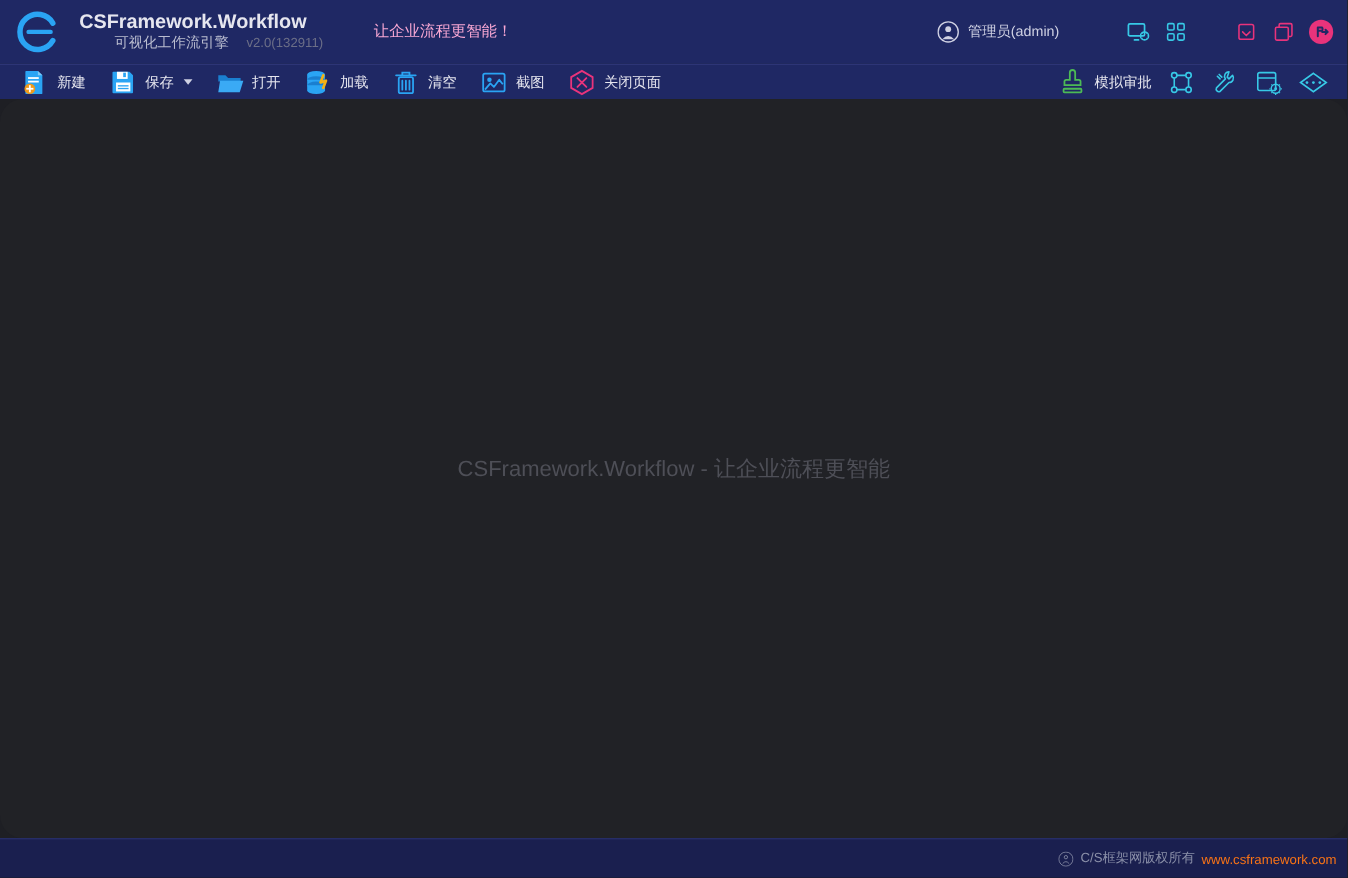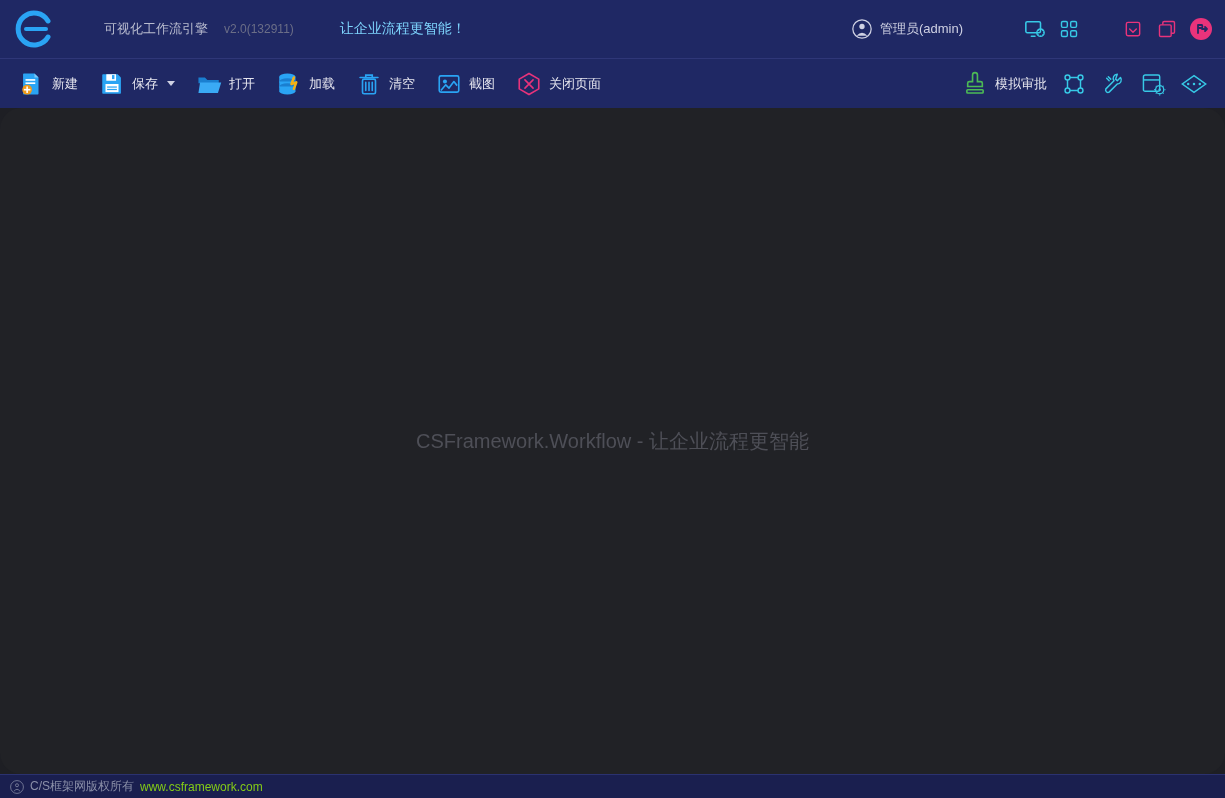--- a/index.html
+++ b/index.html
@@ -45,21 +45,21 @@
     }
     .app-subtitle {
       color: #b9bccf;
       font-size: 13px;
     }
     .app-version {
       color: #6b6e87;
       font-size: 12px;
     }
     .tagline {
-      color: #7dd3fc;
+      color: #f9a8d4;
       font-size: 14px;
       margin-left: 46px;
     }
     .spacer { flex: 1; }
     .user-info {
       display: flex;
       align-items: center;
       gap: 8px;
       color: #cfd1e3;
       font-size: 13px;
@@ -76,21 +76,21 @@
       height: 24px;
       display: flex;
       align-items: center;
       justify-content: center;
       cursor: pointer;
     }
     .win-sep { width: 20px; }
 
     
     .toolbar {
-      height: 50px;
+      height: 32px;
       background: #1f2864;
       border-top: 1px solid #2f3778;
       display: flex;
       align-items: center;
       padding: 0 10px;
       gap: 4px;
       flex-shrink: 0;
     }
     .tool-btn {
       display: flex;
@@ -140,46 +140,47 @@
       border-radius: 21px;
     }
     .watermark {
       color: #4e4f57;
       font-size: 20px;
       user-select: none;
     }
 
     
     .status-bar {
-      height: 24px;
+      height: 36px;
       background: #1a1f4f;
       border-top: 1px solid #2b326f;
       display: flex;
       align-items: center;
-      justify-content: flex-start;
+      justify-content: flex-end;
       padding: 0 10px;
       gap: 6px;
       font-size: 12px;
       flex-shrink: 0;
     }
     .copyright { color: #8a8fa8; }
-    .footer-link { color: #84cc16; text-decoration: none; }
+    .footer-link { color: #f97316; text-decoration: none; }
     .status-icon { width: 14px; height: 14px; }
   </style>
 </head>
 <body>
 
 <div class="title-bar">
   <div class="logo">
     <svg viewBox="0 0 40 40" width="40" height="40">
       <path d="M34 12 A16 16 0 1 0 34 28" fill="none" stroke="#2aa4f4" stroke-width="5" stroke-linecap="round"></path>
       <path d="M12 20 L32 20" stroke="#2aa4f4" stroke-width="4" stroke-linecap="round"></path>
     </svg>
   </div>
   <div class="title-info">
+    <div class="app-title">CSFramework.Workflow</div>
     <div class="subtitle-row">
       <span class="app-subtitle">可视化工作流引擎</span>
       <span class="app-version">v2.0(132911)</span>
     </div>
   </div>
   <div class="tagline">让企业流程更智能！</div>
   <div class="spacer"></div>
   <div class="user-info">
     <svg width="20" height="20" viewBox="0 0 24 24">
       <circle cx="12" cy="12" r="11" fill="none" stroke="#cfd1e3" stroke-width="1.5"></circle>

